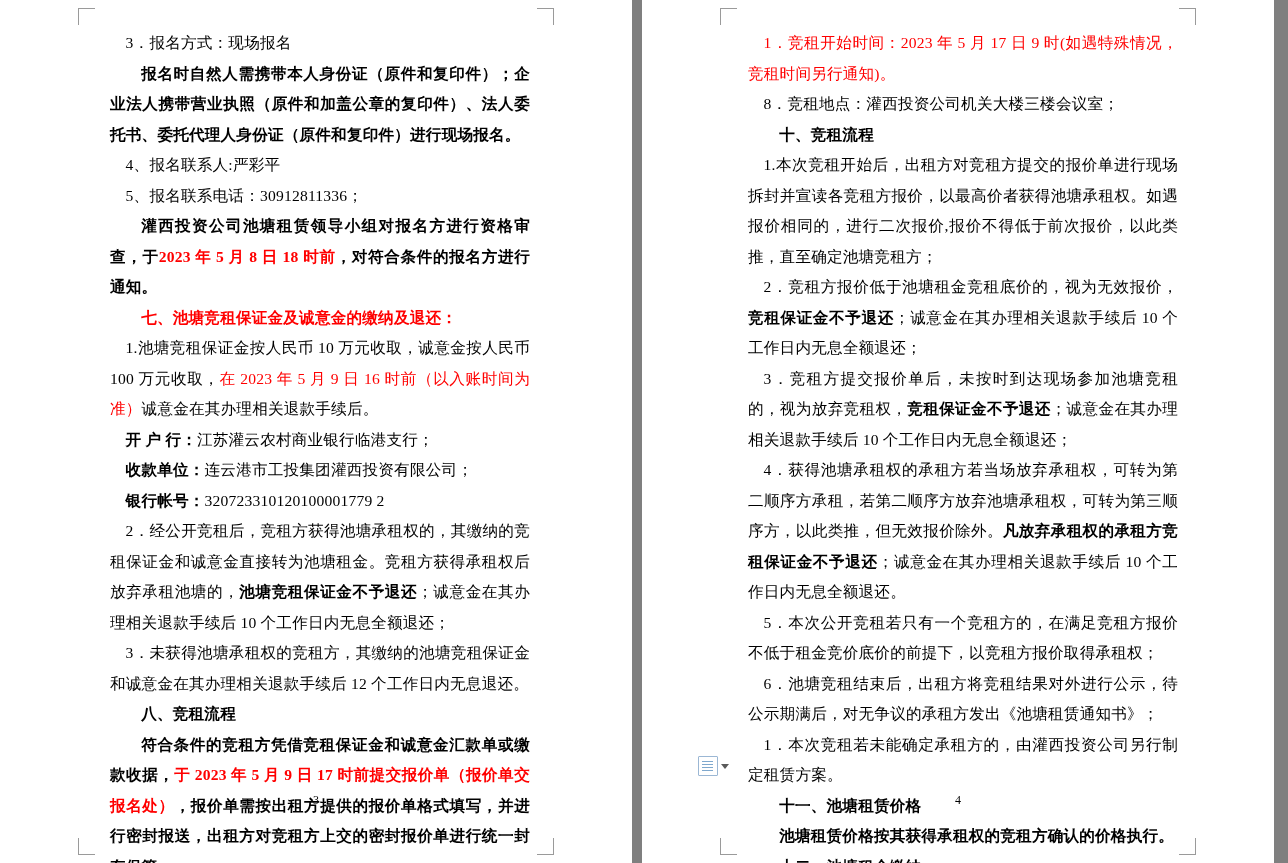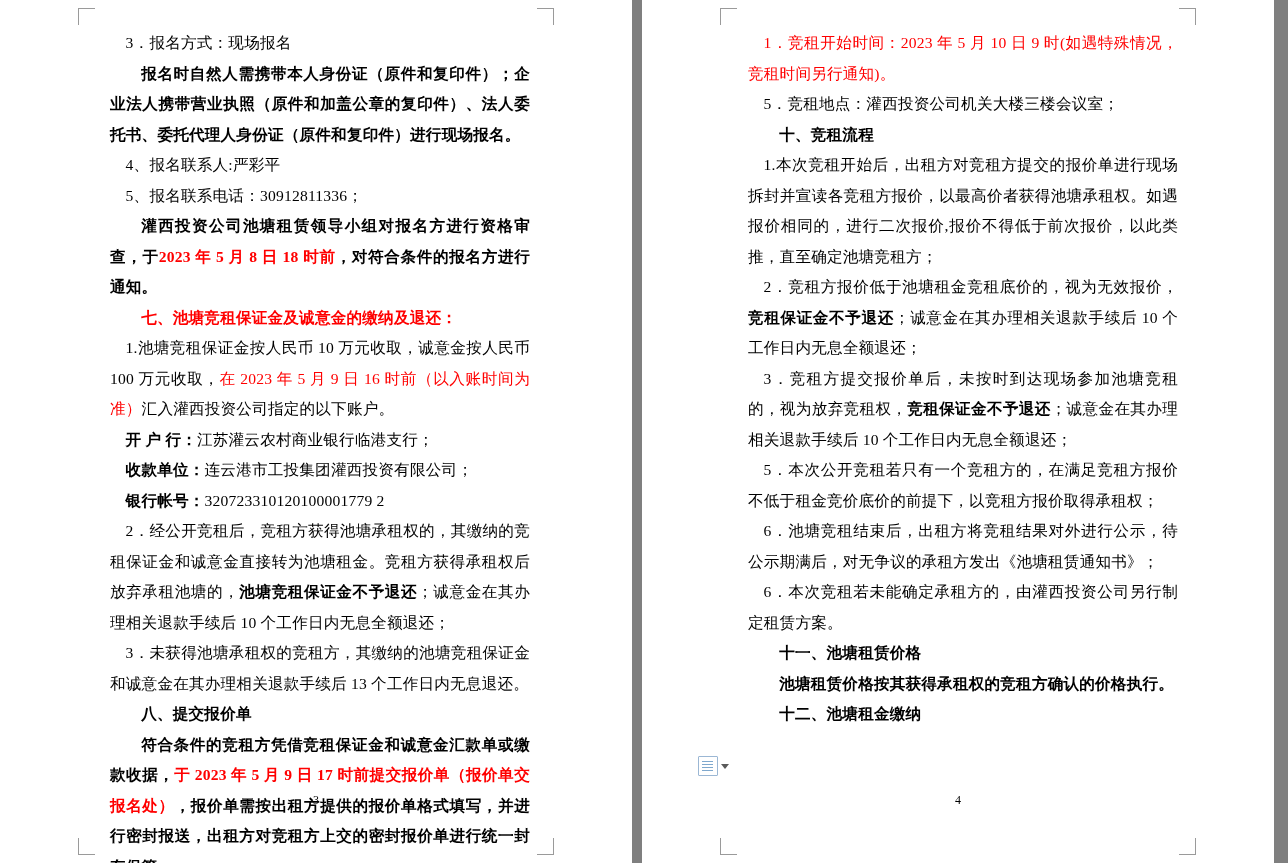--- a/index.html
+++ b/index.html
@@ -126,47 +126,48 @@
     <div class="crop tr"></div>
     <div class="crop bl"></div>
     <div class="crop br"></div>
     <div class="content" id="left-content">
         <p class="ind1"><span>3．报名方式：现场报名</span></p>
         <p class="ind2"><span>报名时自然人需携带本人身份证（原件和复印件）；企业法人携带营业执照（原件和加盖公章的复印件）、法人委托书、委托代理人身份证（原件和复印件）进行现场报名。</span></p>
         <p class="ind1"><span>4、报名联系人:严彩平</span></p>
         <p class="ind1"><span>5、报名联系电话：30912811336；</span></p>
         <p class="ind2"><span>灌西投资公司池塘租赁领导小组对报名方进行资格审查，于</span><span class="red">2023 年 5 月 8 日 18 时前</span><span>，对符合条件的报名方进行通知。</span></p>
         <p class="heading"><span class="red bold">七、池塘竞租保证金及诚意金的缴纳及退还：</span></p>
-        <p class="ind1"><span>1.池塘竞租保证金按人民币 10 万元收取，诚意金按人民币 100 万元收取，</span><span class="red">在 2023 年 5 月 9 日 16 时前（以入账时间为准）</span><span>汇入灌西投资公司指定的以下账户。</span></p>
+        <p class="ind1"><span>1.池塘竞租保证金按人民币 10 万元收取，诚意金按人民币 100 万元收取，</span><span class="red">在 2023 年 5 月 9 日 16 时前（以入账时间为准）</span><span>诚意金在其办理相关退款手续后。</span></p>
         <p class="ind1"><span class="bold">开 户 行：</span><span>江苏灌云农村商业银行临港支行；</span></p>
         <p class="ind1"><span class="bold">收款单位：</span><span>连云港市工投集团灌西投资有限公司；</span></p>
         <p class="ind1"><span class="bold">银行帐号：</span><span>320723310120100001779 2</span></p>
         <p class="ind1"><span>2．经公开竞租后，竞租方获得池塘承租权的，其缴纳的竞租保证金和诚意金直接转为池塘租金。竞租方获得承租权后放弃承租池塘的，</span><span class="bold u">池塘竞租保证金不予退还</span><span>；诚意金在其办理相关退款手续后 10 个工作日内无息全额退还；</span></p>
-        <p class="ind1"><span>3．未获得池塘承租权的竞租方，其缴纳的池塘竞租保证金和诚意金在其办理相关退款手续后 13 个工作日内无息退还。</span></p>
-        <p class="heading"><span class="bold">八、提交报价单</span></p>
+        <p class="ind1"><span>3．未获得池塘承租权的竞租方，其缴纳的池塘竞租保证金和诚意金在其办理相关退款手续后 12 个工作日内无息退还。</span></p>
+        <p class="heading"><span class="bold">八、竞租流程</span></p>
         <p class="ind2"><span>符合条件的竞租方凭借竞租保证金和诚意金汇款单或缴款收据，</span><span class="red">于 2023 年 5 月 9 日 17 时前提交报价单（报价单交报名处）</span><span>，报价单需按出租方提供的报价单格式填写，并进行密封报送，出租方对竞租方上交的密封报价单进行统一封存保管。</span></p>
       </div>
     <div class="pagenum">3</div>
   </div>
 
   <div class="page page-right">
     <div class="crop tl"></div>
     <div class="crop tr"></div>
     <div class="crop bl"></div>
     <div class="crop br"></div>
     <div class="content content-right" id="right-content">
-        <p class="ind1"><span class="red">1．竞租开始时间：2023 年 5 月 10 日 9 时(如遇特殊情况，竞租时间另行通知)。</span></p>
-        <p class="ind1"><span>5．竞租地点：灌西投资公司机关大楼三楼会议室；</span></p>
+        <p class="ind1"><span class="red">1．竞租开始时间：2023 年 5 月 17 日 9 时(如遇特殊情况，竞租时间另行通知)。</span></p>
+        <p class="ind1"><span>8．竞租地点：灌西投资公司机关大楼三楼会议室；</span></p>
         <p class="heading"><span class="bold">十、竞租流程</span></p>
         <p class="ind1"><span>1.本次竞租开始后，出租方对竞租方提交的报价单进行现场拆封并宣读各竞租方报价，以最高价者获得池塘承租权。如遇报价相同的，进行二次报价,报价不得低于前次报价，以此类推，直至确定池塘竞租方；</span></p>
         <p class="ind1"><span>2．竞租方报价低于池塘租金竞租底价的，视为无效报价，</span><span class="bold u">竞租保证金不予退还</span><span>；诚意金在其办理相关退款手续后 10 个工作日内无息全额退还；</span></p>
         <p class="ind1"><span>3．竞租方提交报价单后，未按时到达现场参加池塘竞租的，视为放弃竞租权，</span><span class="bold u">竞租保证金不予退还</span><span>；诚意金在其办理相关退款手续后 10 个工作日内无息全额退还；</span></p>
+        <p class="ind1"><span>4．获得池塘承租权的承租方若当场放弃承租权，可转为第二顺序方承租，若第二顺序方放弃池塘承租权，可转为第三顺序方，以此类推，但无效报价除外。</span><span class="bold u">凡放弃承租权的承租方竞租保证金不予退还</span><span>；诚意金在其办理相关退款手续后 10 个工作日内无息全额退还。</span></p>
         <p class="ind1"><span>5．本次公开竞租若只有一个竞租方的，在满足竞租方报价不低于租金竞价底价的前提下，以竞租方报价取得承租权；</span></p>
         <p class="ind1"><span>6．池塘竞租结束后，出租方将竞租结果对外进行公示，待公示期满后，对无争议的承租方发出《池塘租赁通知书》；</span></p>
-        <p class="ind1"><span>6．本次竞租若未能确定承租方的，由灌西投资公司另行制定租赁方案。</span></p>
+        <p class="ind1"><span>1．本次竞租若未能确定承租方的，由灌西投资公司另行制定租赁方案。</span></p>
         <p class="heading"><span class="bold">十一、池塘租赁价格</span></p>
         <p class="ind2"><span>池塘租赁价格按其获得承租权的竞租方确认的价格执行。</span></p>
         <p class="heading"><span class="bold">十二、池塘租金缴纳</span></p>
       </div>
     <div class="doc-icon">
       <div class="sheet"></div>
       <div class="caret"></div>
     </div>
     <div class="pagenum">4</div>
   </div>

